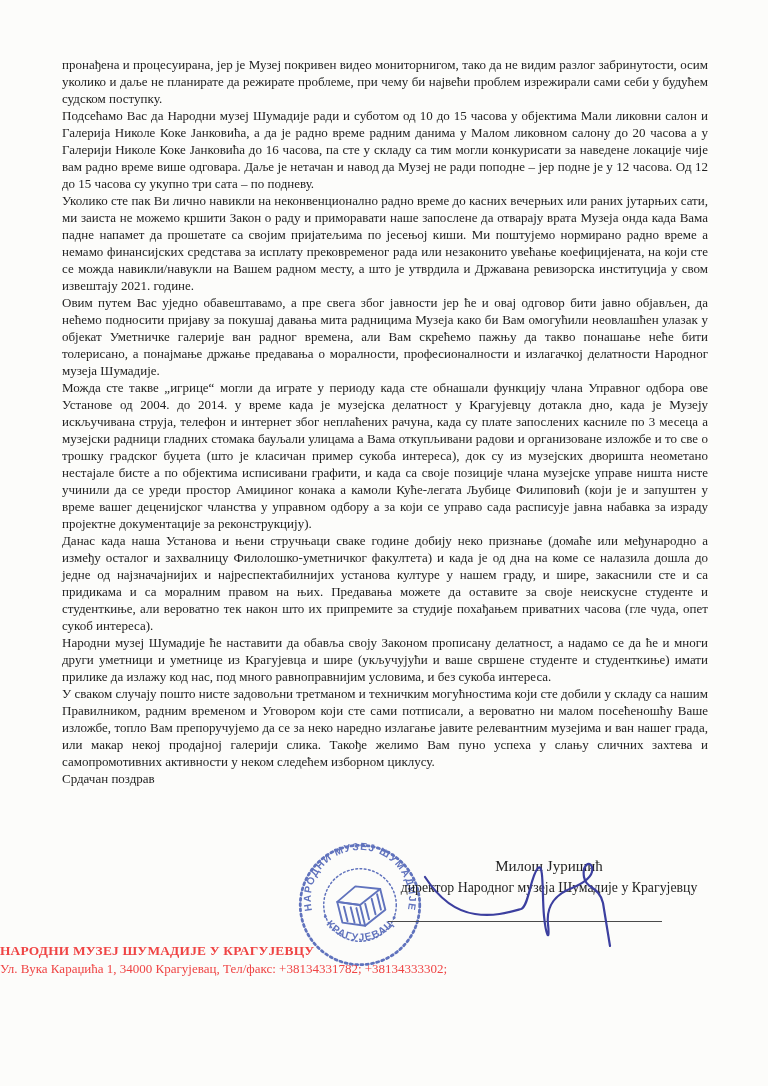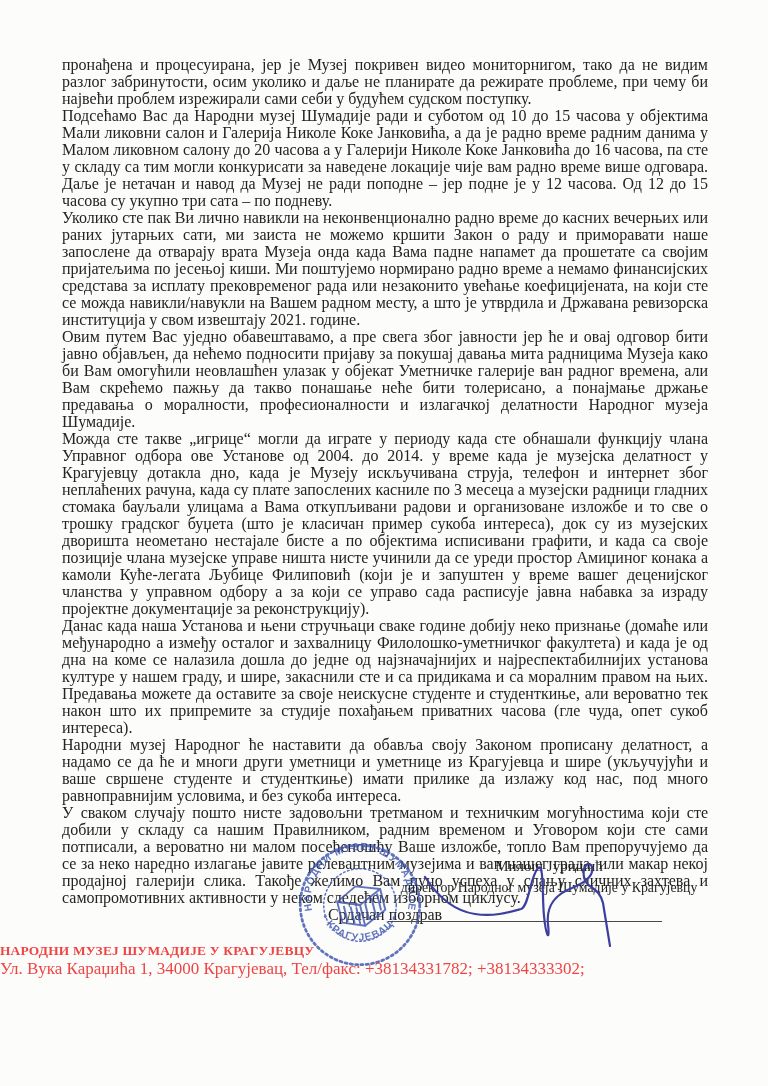--- a/index.html
+++ b/index.html
@@ -8,28 +8,28 @@
     width:768px; height:1086px;
     margin:0 auto;
     background:#fcfcfa;
     overflow:hidden;
     font-family:"Liberation Serif", serif;
     color:#232323;
   }
   .letter-body {
     position:absolute;
     left:62px; top:56px; width:646px;
-    font-size:16px;
+    font-size:13px;
     line-height:17px;
     text-align:justify;
   }
   .letter-body p { margin:0; }
   .closing {
     margin-top:16px;
-    text-align:center;
+    text-align:left;
   }
   .sign-block {
     position:absolute;
     left:392px; top:856px; width:314px;
     text-align:center;
     line-height:21px;
   }
   .sign-name  { font-size:15px; }
   .sign-title { font-size:13.8px; }
   .sig-rule {
@@ -53,42 +53,42 @@
     left:0; top:941px; width:768px;
     color:#ef4444;
   }
   .footer-title {
     font-size:13.4px;
     font-weight:bold;
     letter-spacing:0.2px;
     line-height:19px;
   }
   .footer-lines div {
-    font-size:17px;
+    font-size:13px;
     line-height:18.5px;
   }
   .stamp text {
     font-family:"Liberation Sans", sans-serif;
     font-weight:bold;
   }
 </style>
 </head>
 <body>
 
 <div class="page">
 
   <div class="letter-body">
     <div>
         <p>пронађена и процесуирана, јер је Музеј покривен видео мониторнигом, тако да не видим разлог забринутости, осим уколико и даље не планирате да режирате проблеме, при чему би највећи проблем изрежирали сами себи у будућем судском поступку.</p>
         <p>Подсећамо Вас да Народни музеј Шумадије ради и суботом од 10 до 15 часова у објектима Мали ликовни салон и Галерија Николе Коке Јанковића, а да је радно време радним данима у Малом ликовном салону до 20 часова а у Галерији Николе Коке Јанковића до 16 часова, па сте у складу са тим могли конкурисати за наведене локације чије вам радно време више одговара. Даље је нетачан и навод да Музеј не ради поподне – јер подне је у 12 часова. Од 12 до 15 часова су укупно три сата – по подневу.</p>
         <p>Уколико сте пак Ви лично навикли на неконвенционално радно време до касних вечерњих или раних јутарњих сати, ми заиста не можемо кршити Закон о раду и приморавати наше запослене да отварају врата Музеја онда када Вама падне напамет да прошетате са својим пријатељима по јесењој киши. Ми поштујемо нормирано радно време а немамо финансијских средстава за исплату прековременог рада или незаконито увећање коефицијената, на који сте се можда навикли/навукли на Вашем радном месту, а што је утврдила и Државана ревизорска институција у свом извештају 2021. године.</p>
         <p>Овим путем Вас уједно обавештавамо, а пре свега због јавности јер ће и овај одговор бити јавно објављен, да нећемо подносити пријаву за покушај давања мита радницима Музеја како би Вам омогућили неовлашћен улазак у објекат Уметничке галерије ван радног времена, али Вам скрећемо пажњу да такво понашање неће бити толерисано, а понајмање држање предавања о моралности, професионалности и излагачкој делатности Народног музеја Шумадије.</p>
         <p>Можда сте такве „игрице“ могли да играте у периоду када сте обнашали функцију члана Управног одбора ове Установе од 2004. до 2014. у време када је музејска делатност у Крагујевцу дотакла дно, када је Музеју искључивана струја, телефон и интернет због неплаћених рачуна, када су плате запослених касниле по 3 месеца а музејски радници гладних стомака бауљали улицама а Вама откупљивани радови и организоване изложбе и то све о трошку градског буџета (што је класичан пример сукоба интереса), док су из музејских дворишта неометано нестајале бисте а по објектима исписивани графити, и када са своје позиције члана музејске управе ништа нисте учинили да се уреди простор Амиџиног конака а камоли Куће-легата Љубице Филиповић (који је и запуштен у време вашег деценијског чланства у управном одбору а за који се управо сада расписује јавна набавка за израду пројектне документације за реконструкцију).</p>
         <p>Данас када наша Установа и њени стручњаци сваке године добију неко признање (домаће или међународно а између осталог и захвалницу Филолошко-уметничког факултета) и када је од дна на коме се налазила дошла до једне од најзначајнијих и најреспектабилнијих установа културе у нашем граду, и шире, закаснили сте и са придикама и са моралним правом на њих. Предавања можете да оставите за своје неискусне студенте и студенткиње, али вероватно тек након што их припремите за студије похађањем приватних часова (гле чуда, опет сукоб интереса).</p>
-        <p>Народни музеј Народног ће наставити да обавља своју Законом прописану делатност, а надамо се да ће и многи други уметници и уметнице из Крагујевца и шире (укључујући и ваше свршене студенте и студенткиње) имати прилике да излажу код нас, под много равноправнијим условима, и без сукоба интереса.</p>
+        <p>Народни музеј Шумадије ће наставити да обавља своју Законом прописану делатност, а надамо се да ће и многи други уметници и уметнице из Крагујевца и шире (укључујући и ваше свршене студенте и студенткиње) имати прилике да излажу код нас, под много равноправнијим условима, и без сукоба интереса.</p>
         <p>У сваком случају пошто нисте задовољни третманом и техничким могућностима који сте добили у складу са нашим Правилником, радним временом и Уговором који сте сами потписали, а вероватно ни малом посећеношћу Ваше изложбе, топло Вам препоручујемо да се за неко наредно излагање јавите релевантним музејима и ван нашег града, или макар некој продајној галерији слика. Такође желимо Вам пуно успеха у слању сличних захтева и самопромотивних активности у неком следећем изборном циклусу.</p>
       </div>
     <p class="closing">Срдачан поздрав</p>
   </div>
 
   <svg class="stamp" viewBox="0 0 120 120">
     <g fill="none" stroke-linecap="round" stroke-linejoin="round" stroke="#3f55b0">
       <circle cx="60" cy="60" r="56" stroke-width="2.6" stroke-dasharray="2 3"></circle>
       <circle cx="60" cy="60" r="34" stroke-width="1.4" stroke-dasharray="1.6 2.4"></circle>
 

